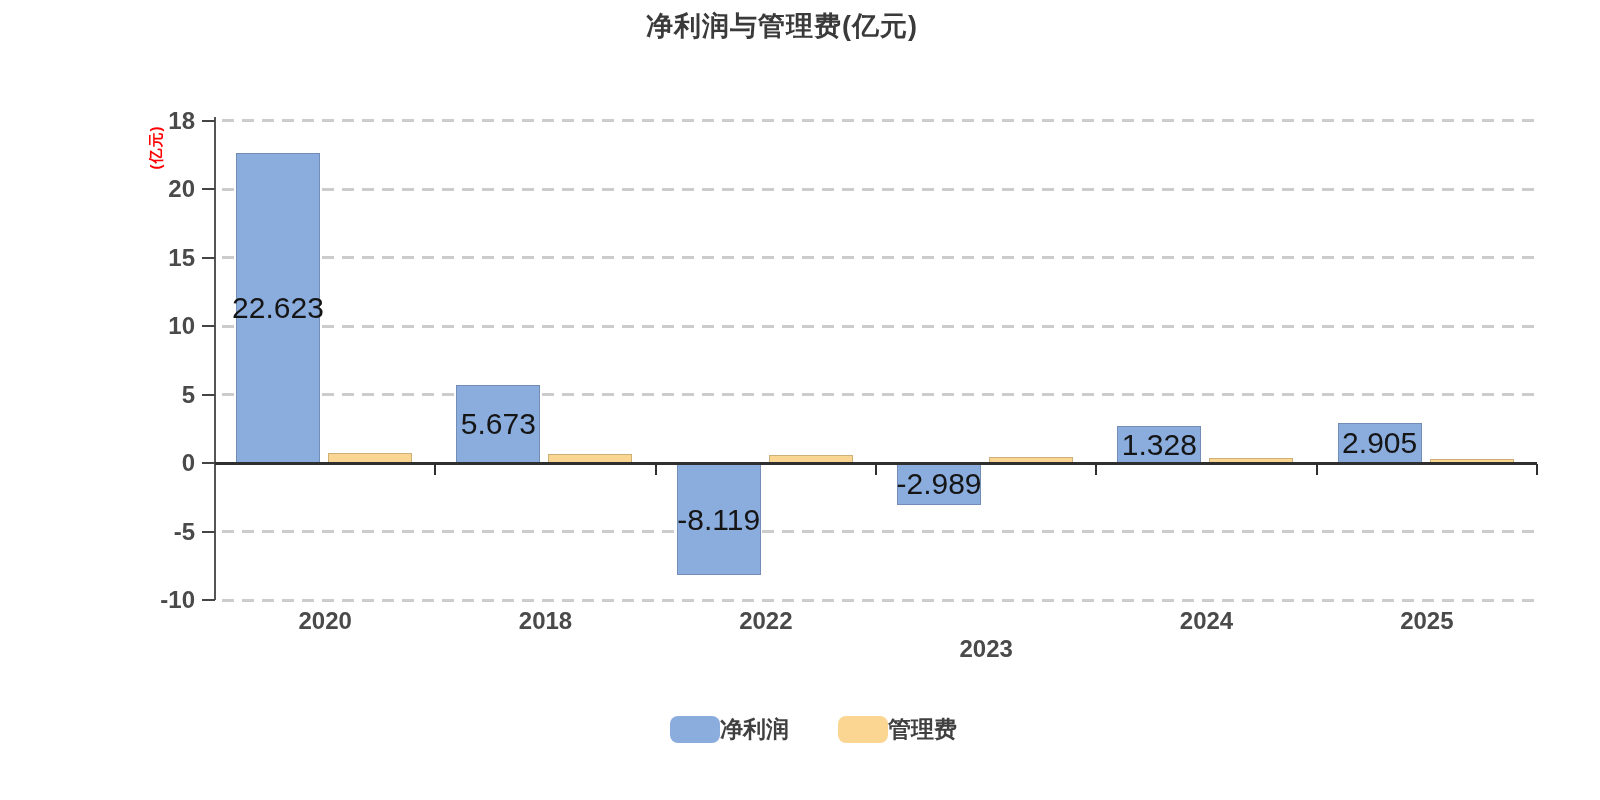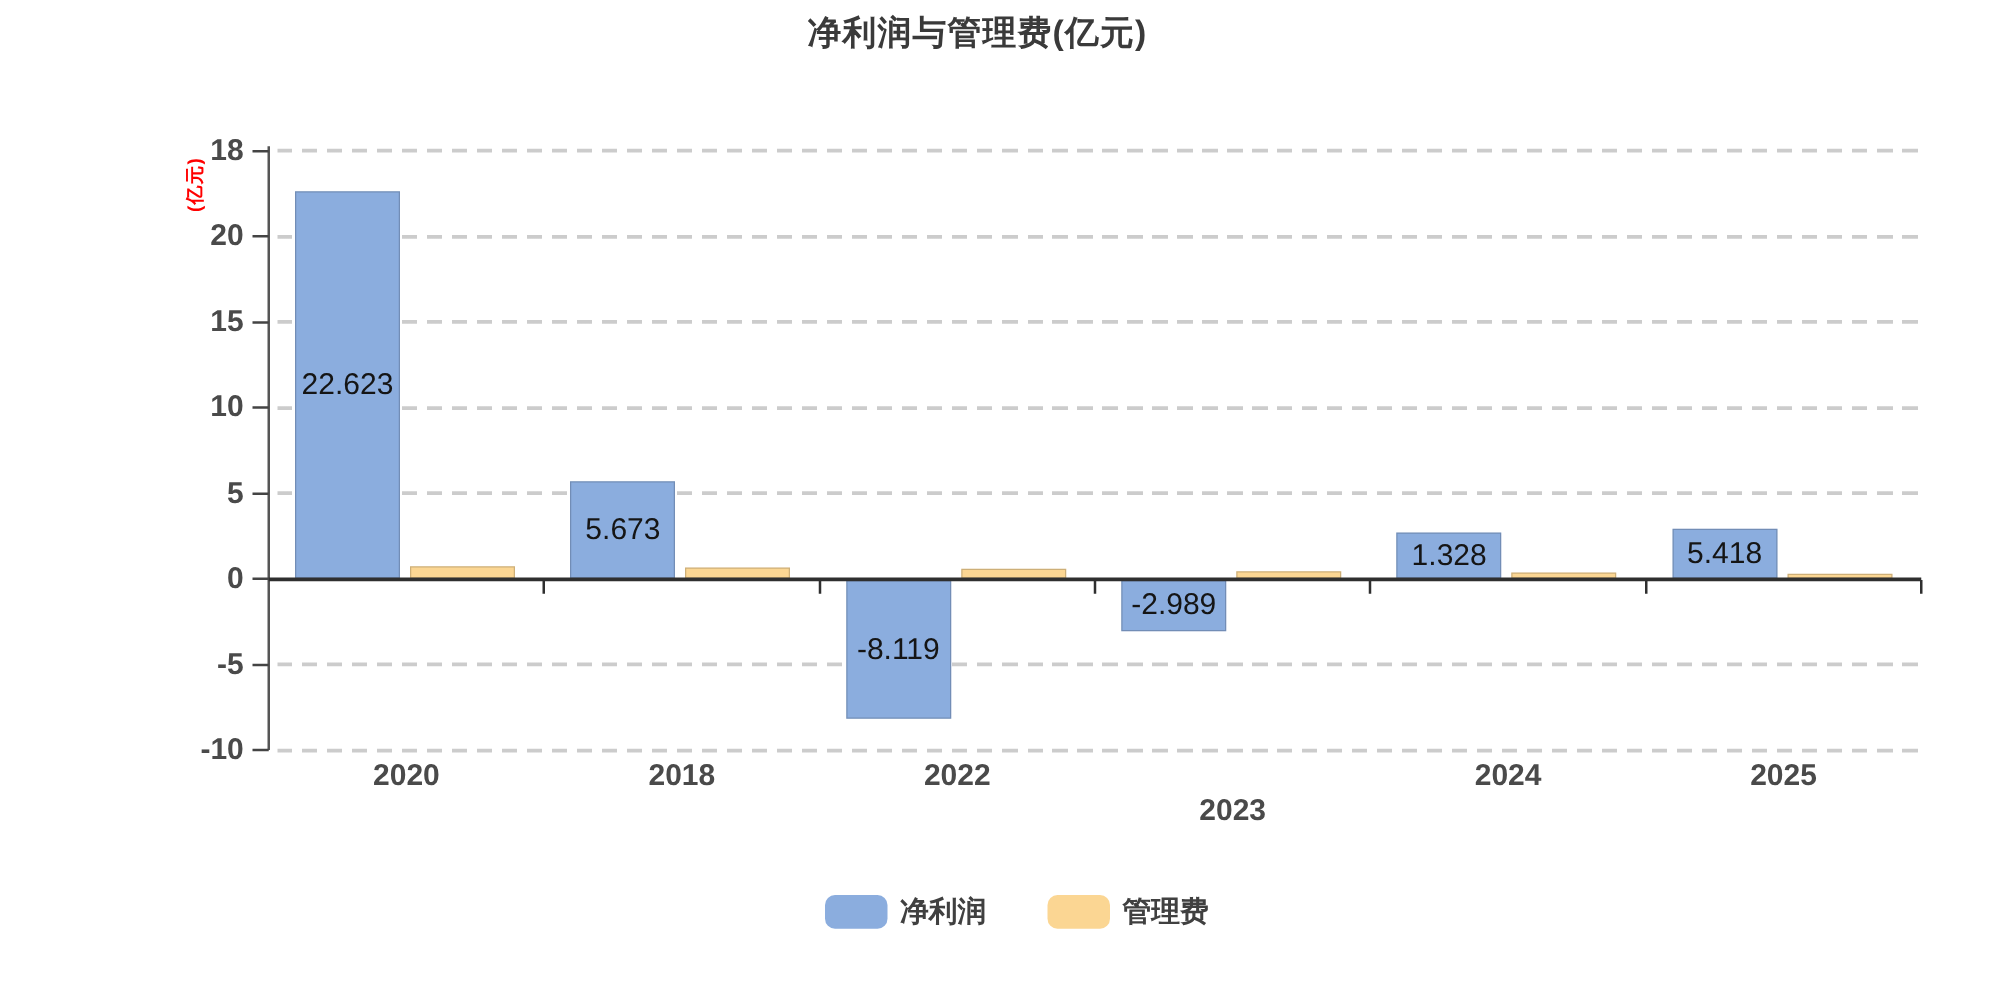--- a/index.html
+++ b/index.html
@@ -48,27 +48,27 @@
     width:140px;height:30px;line-height:30px;
     text-align:center;font-size:24px;font-weight:bold;color:#4a4a4a;
   }
   .bar{
     width:84px;z-index:2;
     box-sizing:border-box;
     border:1px solid rgba(0,0,0,0.18);
   }
   .bar-label{
     width:140px;height:32px;line-height:32px;
-    text-align:center;font-size:24px;color:#151515;z-index:6;
+    text-align:center;font-size:30px;color:#151515;z-index:6;
   }
   #legend{
     left:0;top:714px;width:1600px;
     display:flex;justify-content:center;align-items:center;gap:22px;
   }
-  .legend-item{display:flex;align-items:center;gap:10px;cursor:pointer;padding-left:27px;}
+  .legend-item{display:flex;align-items:center;cursor:pointer;padding-left:27px;}
   .legend-swatch{width:50px;height:27px;border-radius:8px;}
   .legend-label{font-size:23px;font-weight:bold;color:#404040;}
   #source-note{
     left:0;top:772px;width:1600px;
     text-align:center;
     font-size:20px;font-weight:bold;color:#bd8712;
     letter-spacing:1px;
   }
 </style>
 </head>
@@ -115,21 +115,21 @@
       <div class="abs bar-label" style="left: 208px; top: 292.032px;">22.623</div>
       <div class="abs bar" style="left: 456.333px; top: 385.28px; height: 77.7201px; background: rgb(139, 173, 222);"></div>
       <div class="abs bar-label" style="left: 428.333px; top: 408.14px;">5.673</div>
       <div class="abs bar" style="left: 676.667px; top: 464px; height: 111.23px; background: rgb(139, 173, 222);"></div>
       <div class="abs bar-label" style="left: 648.667px; top: 503.615px;">-8.119</div>
       <div class="abs bar" style="left: 897px; top: 464px; height: 40.9493px; background: rgb(139, 173, 222);"></div>
       <div class="abs bar-label" style="left: 869px; top: 468.475px;">-2.989</div>
       <div class="abs bar" style="left: 1117.33px; top: 426.12px; height: 36.8804px; background: rgb(139, 173, 222);"></div>
       <div class="abs bar-label" style="left: 1089.33px; top: 428.56px;">1.328</div>
       <div class="abs bar" style="left: 1337.67px; top: 423.202px; height: 39.7985px; background: rgb(139, 173, 222);"></div>
-      <div class="abs bar-label" style="left: 1309.67px; top: 427.101px;">5.418</div>
+      <div class="abs bar-label" style="left: 1309.67px; top: 427.101px;">2.905</div>
       <div class="abs bar" style="left: 328px; top: 453.41px; height: 9.59px; background: rgb(251, 214, 147);"></div>
       <div class="abs bar" style="left: 548.333px; top: 454.095px; height: 8.905px; background: rgb(251, 214, 147);"></div>
       <div class="abs bar" style="left: 768.667px; top: 454.78px; height: 8.22px; background: rgb(251, 214, 147);"></div>
       <div class="abs bar" style="left: 989px; top: 456.835px; height: 6.165px; background: rgb(251, 214, 147);"></div>
       <div class="abs bar" style="left: 1209.33px; top: 458.205px; height: 4.795px; background: rgb(251, 214, 147);"></div>
       <div class="abs bar" style="left: 1429.67px; top: 458.89px; height: 4.11px; background: rgb(251, 214, 147);"></div>
       <div class="abs x-label" style="left: 255.167px; top: 606px;">2020</div>
       <div class="abs x-label" style="left: 475.5px; top: 606px;">2018</div>
       <div class="abs x-label" style="left: 695.833px; top: 606px;">2022</div>
       <div class="abs x-label" style="left: 916.167px; top: 606px; margin-top: 28px;">2023</div>

